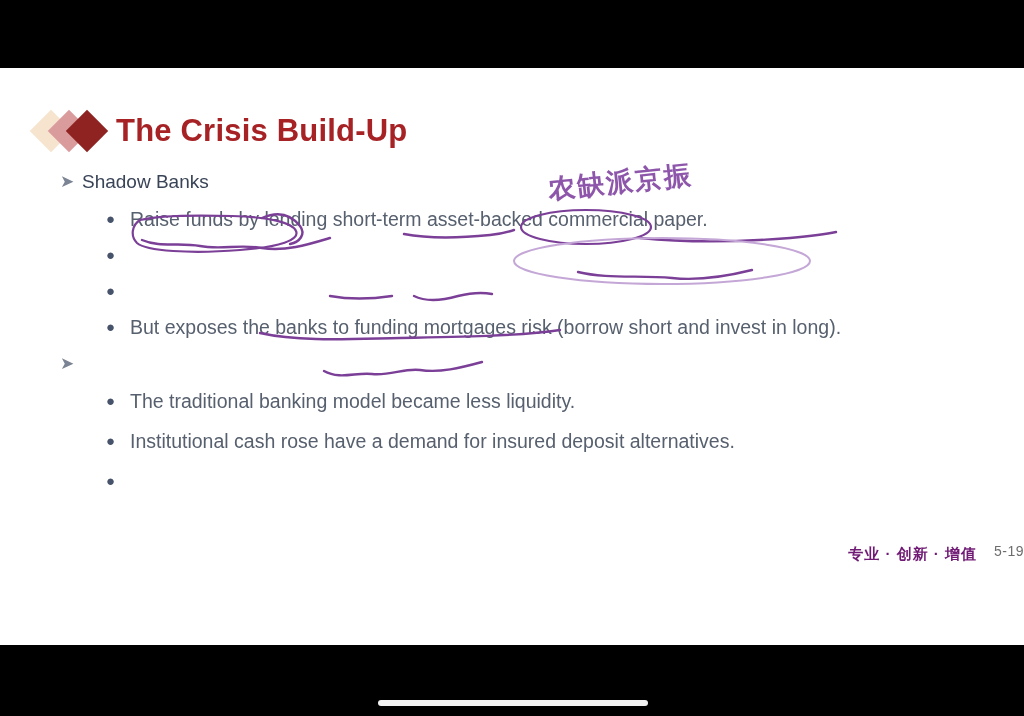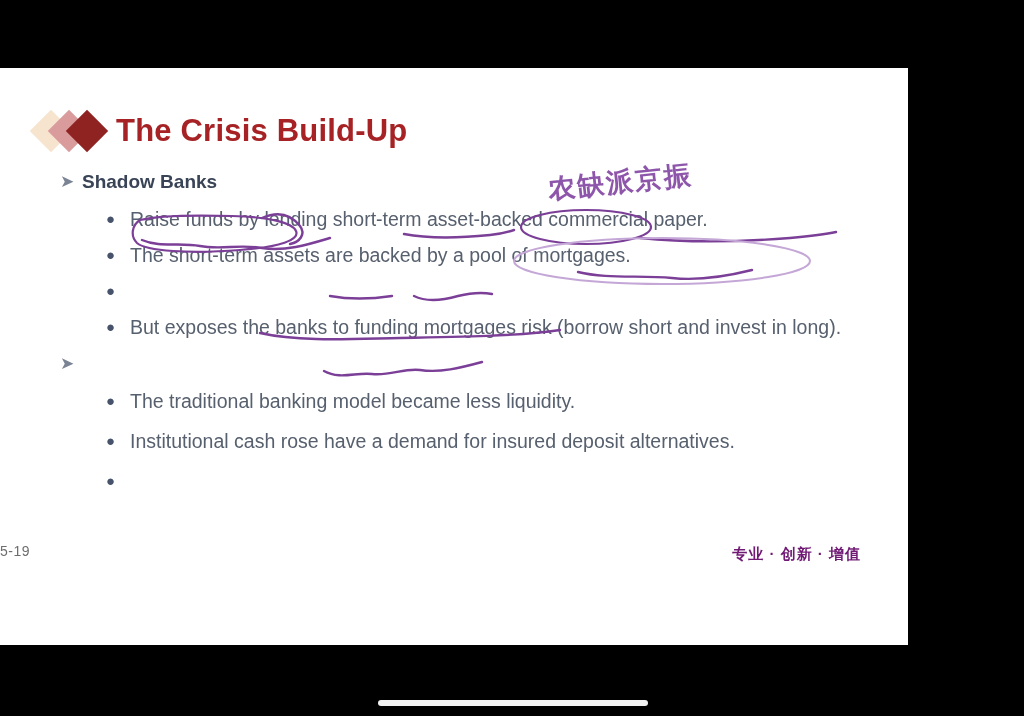--- a/index.html
+++ b/index.html
@@ -14,21 +14,21 @@
   
   .bar-top { position:absolute; left:0; top:0; width:1024px; height:68px; background:#000; }
   .bar-bottom { position:absolute; left:0; top:645px; width:1024px; height:71px; background:#000; }
   .home-indicator {
     position:absolute; left:378px; top:700px; width:270px; height:6px;
     background:#f2f2f2; border-radius:3px;
   }
 
   
   .slide {
-    position:absolute; left:0; top:68px; width:908px; height:577px;
+    position:absolute; left:0; top:68px; width:1024px; height:577px;
     background:#ffffff; overflow:hidden;
   }
 
   
   .title-row { position:absolute; left:34px; top:40px; display:flex; align-items:center; }
   .diamonds { position:relative; width:74px; height:46px; margin-right:8px; }
   .dia { position:absolute; width:30px; height:30px; transform:rotate(45deg); top:8px; }
   .dia-1 { left:2px;  background:#f6e4cf; }
   .dia-2 { left:20px; background:#d99b9b; }
   .dia-3 { left:38px; background:#8e2322; }
@@ -41,38 +41,38 @@
   .content { position:absolute; left:0; top:100px; width:1024px; }
 
   .sec-head {
     display:flex; align-items:flex-start;
     margin-left:60px; margin-bottom:6px;
   }
   .arrow-marker {
     width:22px; color:#7b8494; font-size:17px; line-height:28px; flex:0 0 22px;
   }
   .sec-head-text {
-    font-size:19px; font-weight:bold; color:#3a4457; line-height:28px;
+    font-size:19px; font-weight:normal; color:#3a4457; line-height:28px;
   }
 
   .bullet {
     display:flex; align-items:flex-start;
     margin-left:106px; margin-bottom:2px;
   }
   .dot {
     flex:0 0 24px; font-size:15px; color:#46536b; line-height:34px;
   }
   .bullet-text {
     font-size:19.5px; color:#57606e; line-height:34px; max-width:800px;
   }
 
   
   .page-num {
     position:absolute; left:0; top:475px; width:1024px;
-    text-align:left; font-size:14px; color:#6d6d6d; letter-spacing:.5px;
+    text-align:right; font-size:14px; color:#6d6d6d; letter-spacing:.5px;
   }
   .brand {
     position:absolute; right:47px; top:477px;
     font-size:15px; font-weight:bold; color:#701a75; letter-spacing:1px;
     white-space:nowrap;
   }
 
   
   .ink { position:absolute; left:0; top:0; width:1024px; height:577px; pointer-events:none; }
   .handwriting {
@@ -107,21 +107,20 @@
         <div class="arrow-marker">➤</div>
         <div class="sec-head-text">Shadow Banks</div>
       </div>
 
       <div class="bullet">
         <div class="dot">●</div>
         <div class="bullet-text">Raise funds by lending short-term asset-backed commercial paper.</div>
       </div>
       <div class="bullet">
         <div class="dot">●</div>
-        <div class="bullet-text">The short-term assets are backed by a pool of mortgages.</div>
       </div>
       <div class="bullet">
         <div class="dot">●</div>
       </div>
       <div class="bullet">
         <div class="dot">●</div>
         <div class="bullet-text">But exposes the banks to funding mortgages risk (borrow short and invest in long).</div>
       </div>
 
       <div class="sec-head" style="margin-top:6px;">

